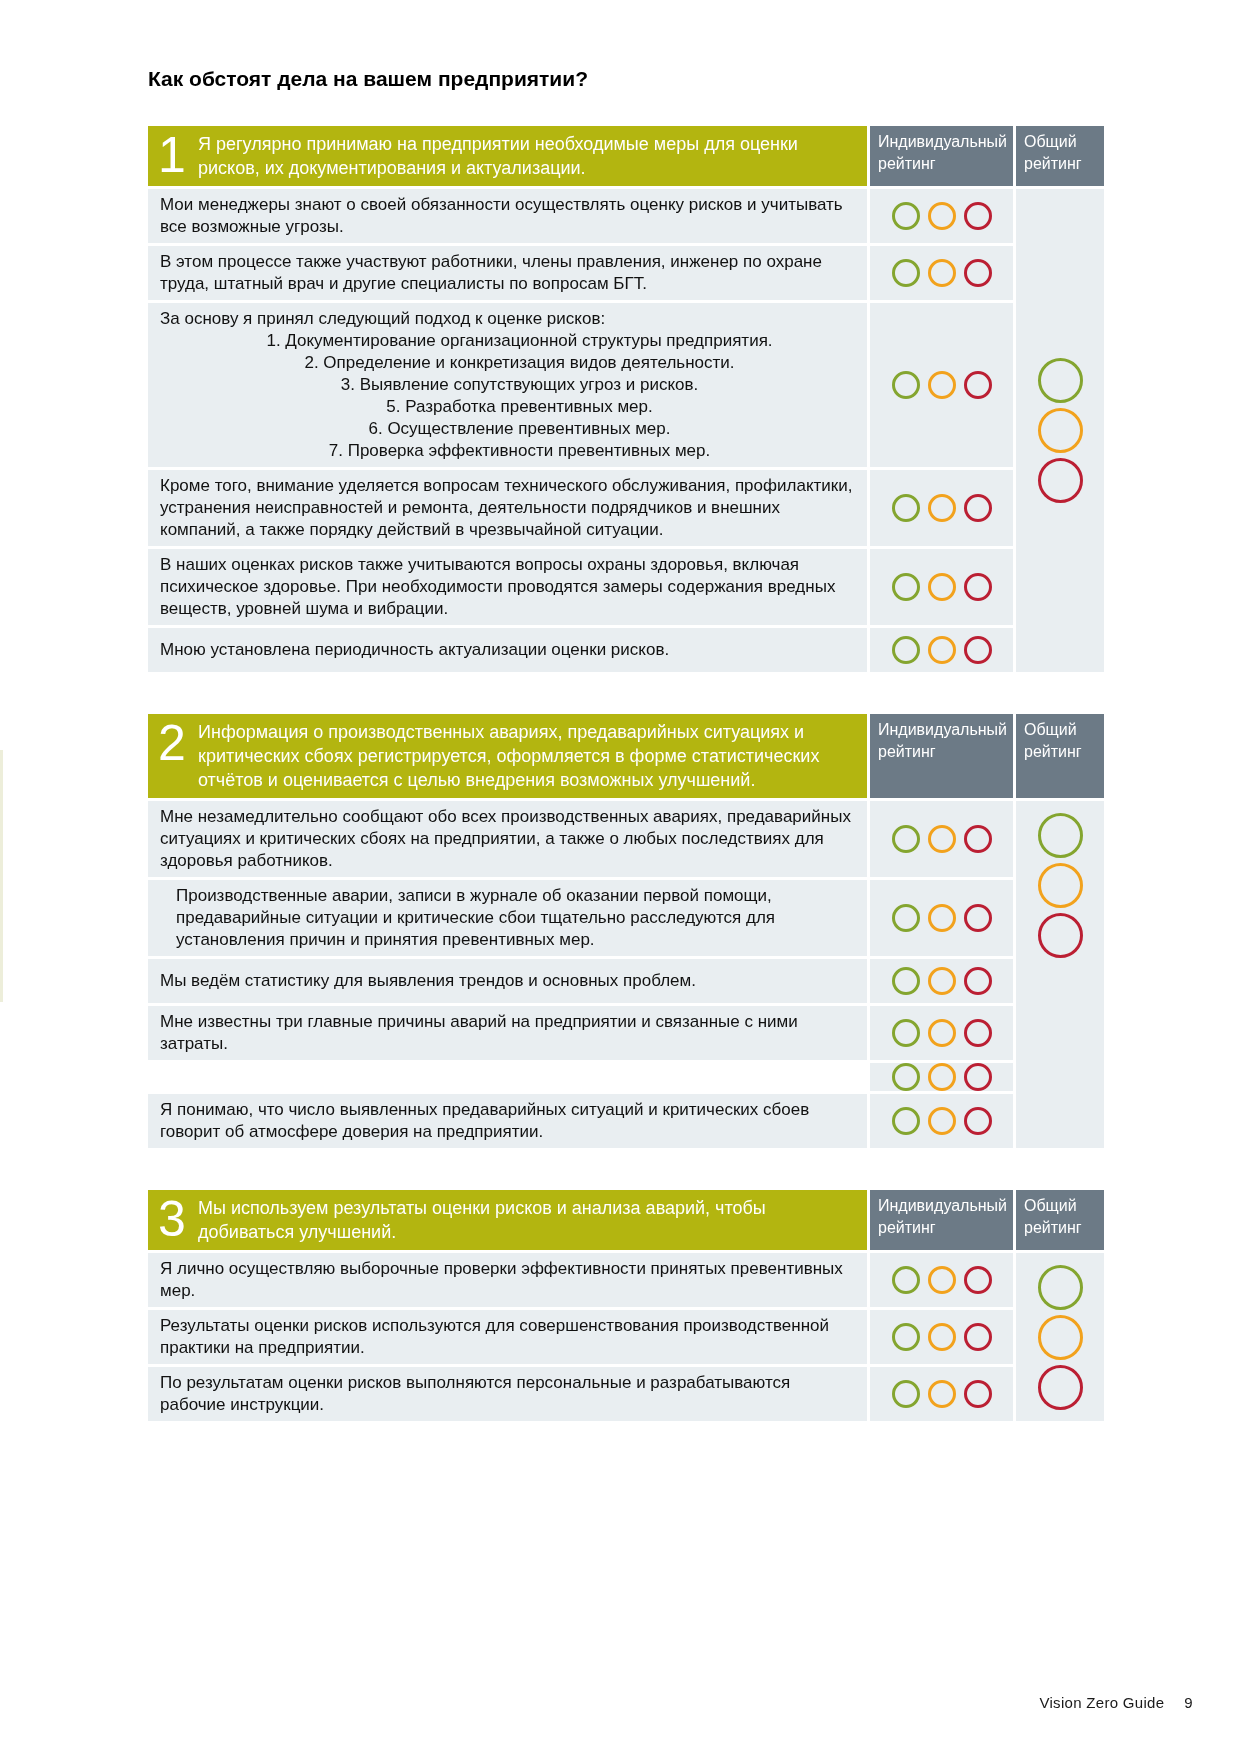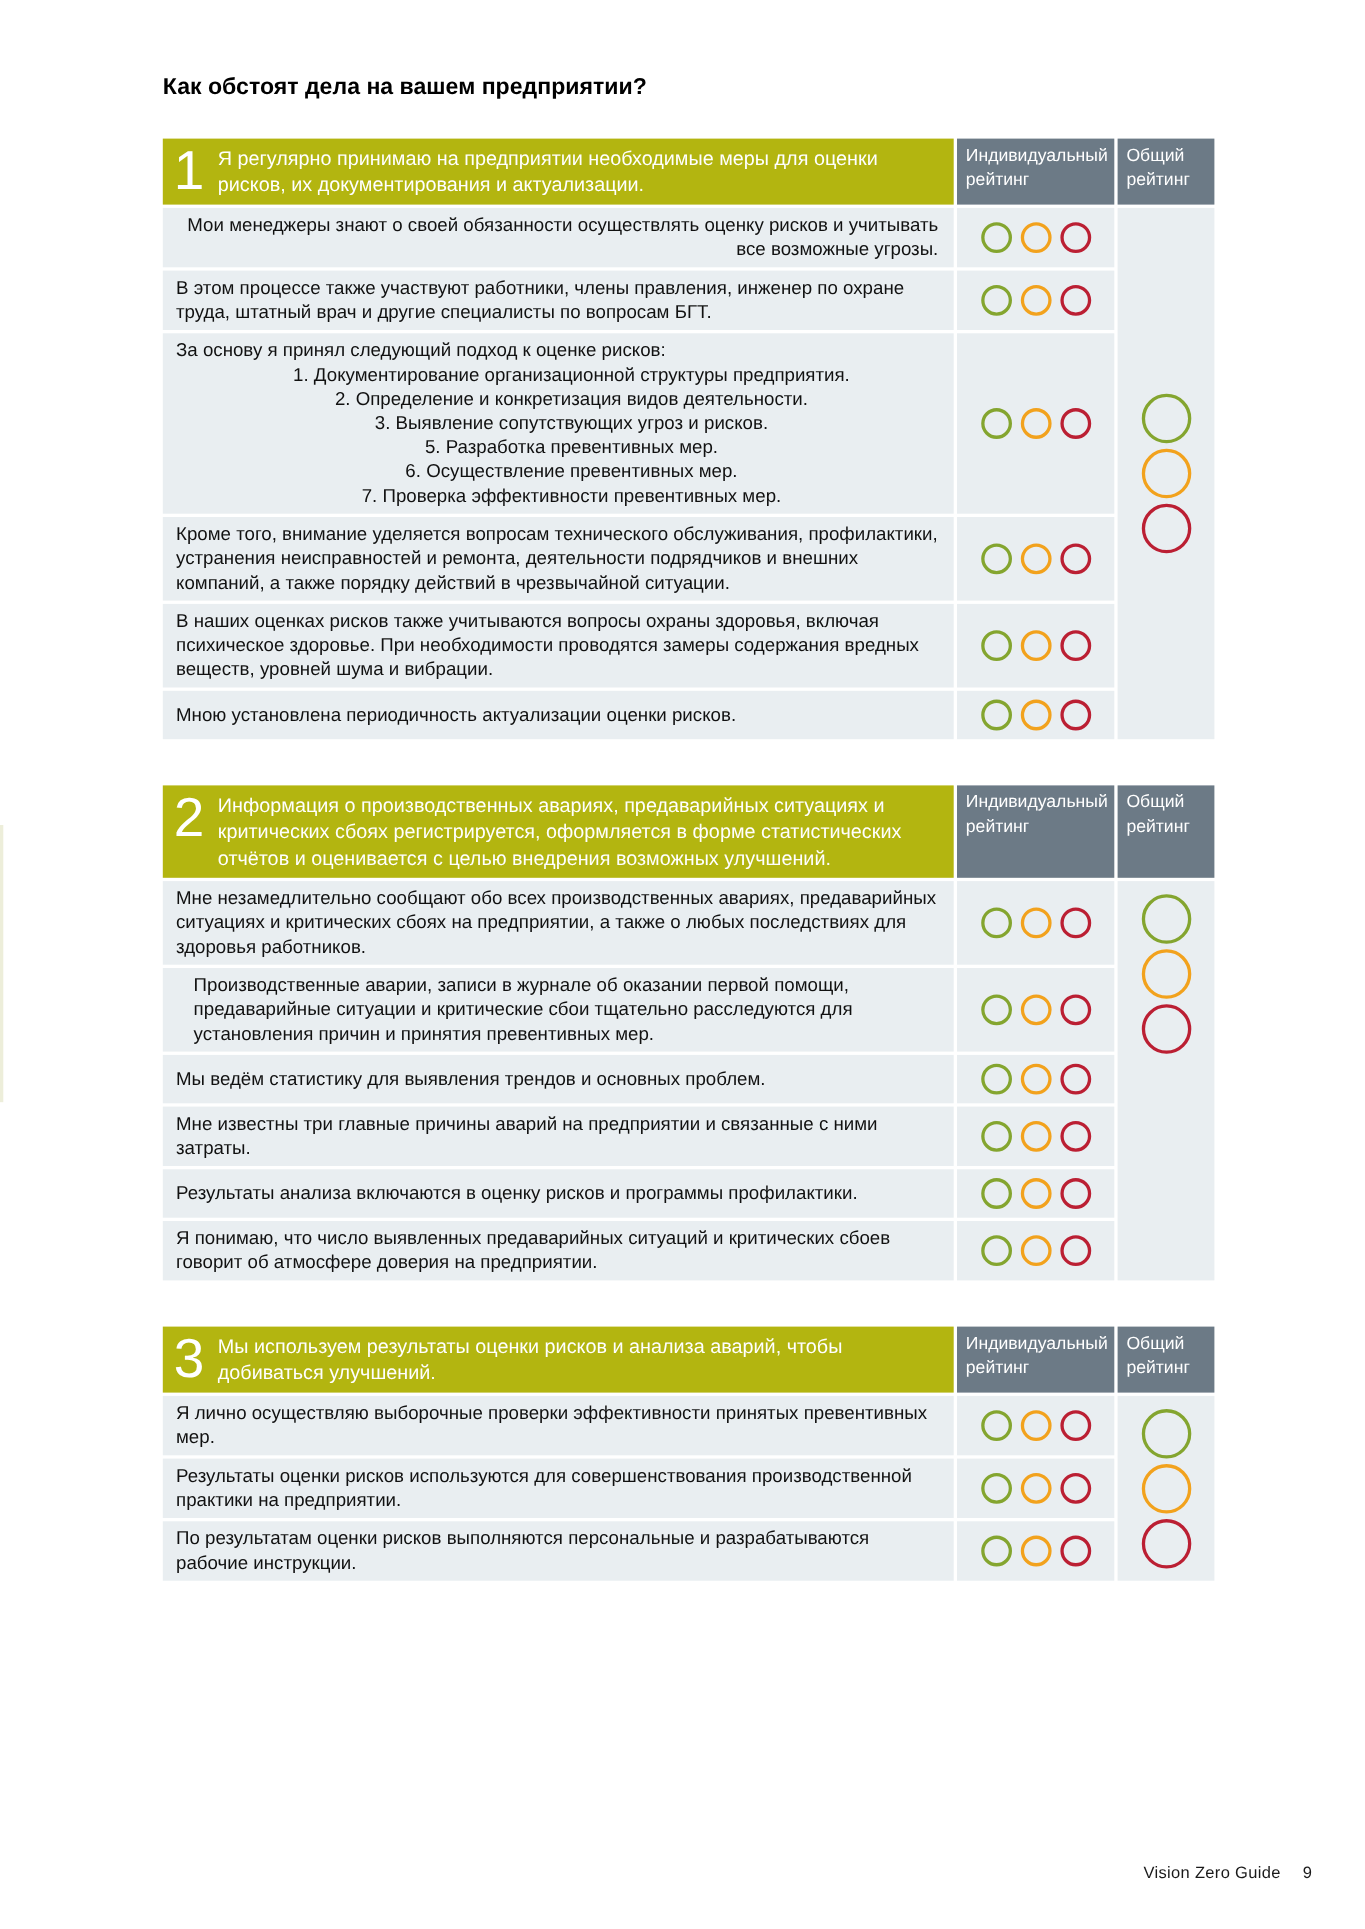--- a/index.html
+++ b/index.html
@@ -64,21 +64,21 @@
   <div class="content">
     <h1 class="doc-title">Как обстоят дела на вашем предприятии?</h1>
     <div id="sections">
         <div class="section first">
           <div class="head-statement" style="grid-row: 1;">
             <span class="sec-num">1</span>
             <div class="head-title">Я регулярно принимаю на предприятии необходимые меры для оценки рисков, их документирования и актуализации.</div>
           </div>
           <div class="head-col" style="grid-area: 1 / 2;">Индивидуальный рейтинг</div>
           <div class="head-col" style="grid-area: 1 / 3;">Общий рейтинг</div>
-          <div class="stmt" style="grid-row: 2; text-align: right;">
+          <div class="stmt" style="grid-row: 2;">
             <div class="line">Мои менеджеры знают о своей обязанности осуществлять оценку рисков и учитывать все возможные угрозы.</div>
           </div>
           <div class="rating-cell" style="grid-row: 2;">
             <span class="circle sm green"></span>
             <span class="circle sm orange"></span>
             <span class="circle sm red"></span>
           </div>
           <div class="stmt" style="grid-row: 3;">
             <div class="line">В этом процессе также участвуют работники, члены правления, инженер по охране труда, штатный врач и другие специалисты по вопросам БГТ.</div>
           </div>
@@ -163,23 +163,20 @@
             <span class="circle sm red"></span>
           </div>
           <div class="stmt" style="grid-row: 5;">
             <div class="line">Мне известны три главные причины аварий на предприятии и связанные с ними затраты.</div>
           </div>
           <div class="rating-cell" style="grid-row: 5;">
             <span class="circle sm green"></span>
             <span class="circle sm orange"></span>
             <span class="circle sm red"></span>
           </div>
-          <div class="stmt" style="grid-row: 6;">
-            <div class="line">Результаты анализа включаются в оценку рисков и программы профилактики.</div>
-          </div>
           <div class="rating-cell" style="grid-row: 6;">
             <span class="circle sm green"></span>
             <span class="circle sm orange"></span>
             <span class="circle sm red"></span>
           </div>
           <div class="stmt" style="grid-row: 7;">
             <div class="line">Я понимаю, что число выявленных предаварийных ситуаций и критических сбоев говорит об атмосфере доверия на предприятии.</div>
           </div>
           <div class="rating-cell" style="grid-row: 7;">
             <span class="circle sm green"></span>

